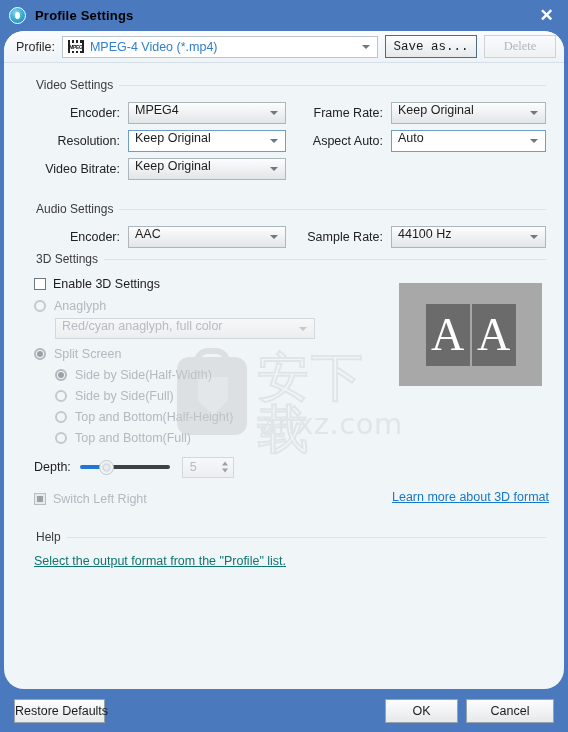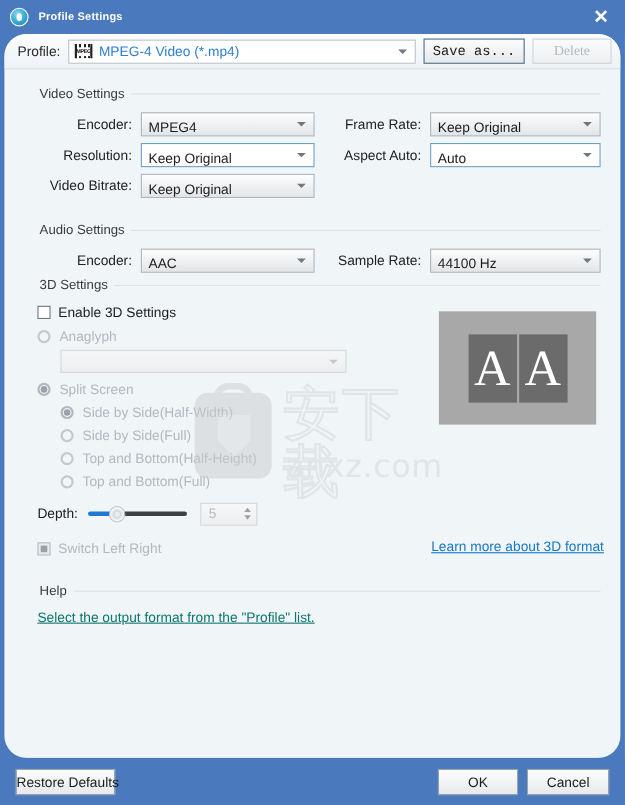--- a/index.html
+++ b/index.html
@@ -31,21 +31,21 @@
     background: radial-gradient(circle at 40% 32%, #8fd8ef 0%, #3fb3da 42%, #1b7fae 100%);
     border: 1.5px solid #ffffff;
     display: flex; align-items: center; justify-content: center;
     margin-right: 9px; flex: none;
   }
   .app-icon .dot {
     width: 5px; height: 7px; border-radius: 50% 50% 45% 45%;
     background: #ffffff;
   }
   .title-text {
-    color: #ffffff; font-size: 10px; font-weight: bold;
+    color: #000000; font-size: 13px; font-weight: bold;
     letter-spacing: .2px;
   }
   .close-btn {
     position: absolute; right: 0; top: 0;
     width: 43px; height: 31px;
     display: flex; align-items: center; justify-content: center;
     color: #ffffff; font-size: 17px; font-weight: bold;
     cursor: pointer; user-select: none;
   }
 
@@ -142,21 +142,21 @@
   
   .field-row { display: flex; align-items: center; height: 28px; }
   .fld-label {
     text-align: right; color: #222; font-size: 12.5px;
     padding-right: 8px;
   }
   .combo {
     height: 22px;
     background: linear-gradient(#fdfdfd, #e2e5e8);
     border: 1px solid #adb6bd;
-    display: flex; align-items: flex-end;
+    display: flex; align-items: flex-start;
     padding-left: 6px; padding-right: 20px;
     position: relative;
     color: #1d1d1d; font-size: 12.5px;
     cursor: pointer;
     white-space: nowrap; overflow: hidden;
   }
   .combo.editable {
     background: #ffffff;
     border: 1px solid #6f9ec4;
   }
@@ -285,21 +285,21 @@
     height: 43px; min-height: 43px;
     background: #4a79bd;
     display: flex; align-items: center;
     padding: 0 14px;
     position: relative;
   }
   .footer .spacer { flex: 1; }
   .footer .btn { height: 24px; }
   .btn-restore { width: 91px; padding: 0; }
   .btn-ok { width: 73px; padding: 0; margin-right: 8px; }
-  .btn-cancel { width: 75px; padding: 0; }
+  .btn-cancel { width: 88px; padding: 0; }
 
   
   .watermark {
     position: absolute; left: 163px; top: 318px;
     width: 240px; height: 96px;
     pointer-events: none; opacity: .5;
   }
   .wm-bag {
     position: absolute; left: 10px; top: 8px;
     width: 70px; height: 78px; border-radius: 12px;
@@ -447,20 +447,21 @@
             <span class="checkbox"></span>
             <span class="chk-label">Enable 3D Settings</span>
           </div>
 
           <div class="radio-row">
             <span class="radio"></span>
             <span class="radio-label">Anaglyph</span>
           </div>
 
           <div class="combo dim anaglyph-combo">
+            <span>Red/cyan anaglyph, full color</span>
             <span class="combo-arrow" style="border-top-color:#c3c9ce;"></span>
           </div>
 
           <div class="radio-row">
             <span class="radio checked"></span>
             <span class="radio-label">Split Screen</span>
           </div>
 
           <div class="radio-row indent">
             <span class="radio checked"></span>

